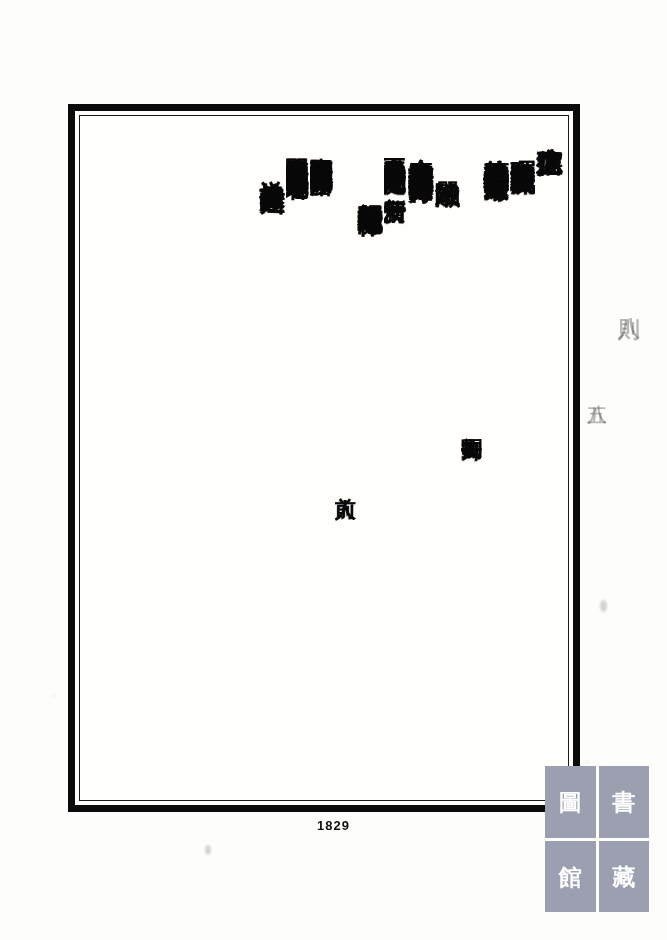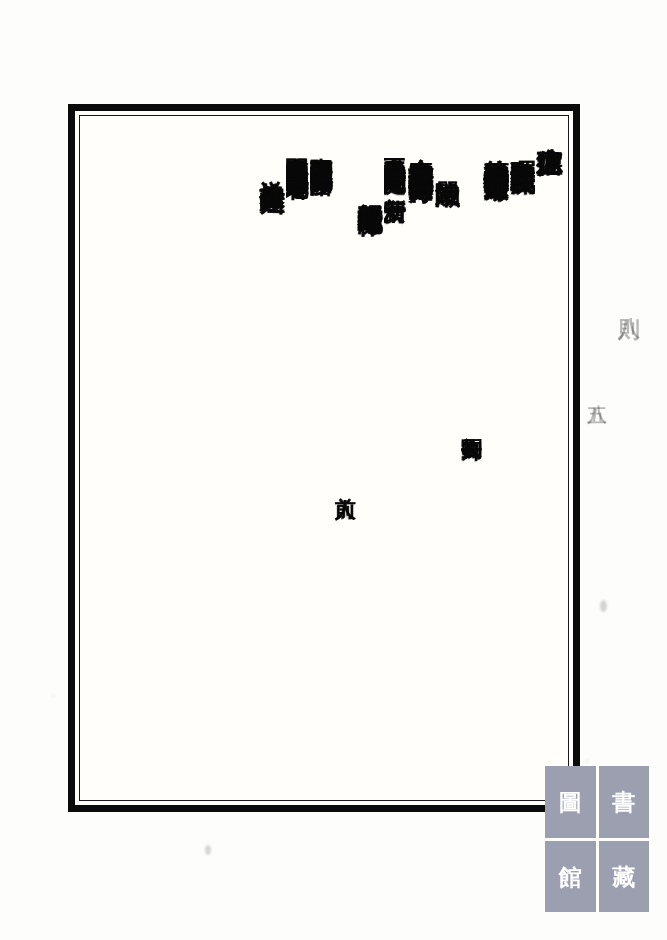--- a/index.html
+++ b/index.html
@@ -207,20 +207,21 @@
 
       <div class="col indent1 narrow">南歸阻雪獨上子陵灘江上臨洲覽沙渚</div>
 
       <div class="col indent1 narrow">山開斜照在石淺亂流難聞恠梅花零年年此地看</div>
 
       <div class="col indent2">送袁拾扶侍之睦州</div>
 
     </div>
   </div>
 
+  <div id="page-number">1829</div>
 
   <div id="seal">
     <div class="seal-row">
       <div class="seal-cell">圖</div>
       <div class="seal-cell">書</div>
     </div>
     <div class="seal-row">
       <div class="seal-cell">館</div>
       <div class="seal-cell">藏</div>
     </div>

